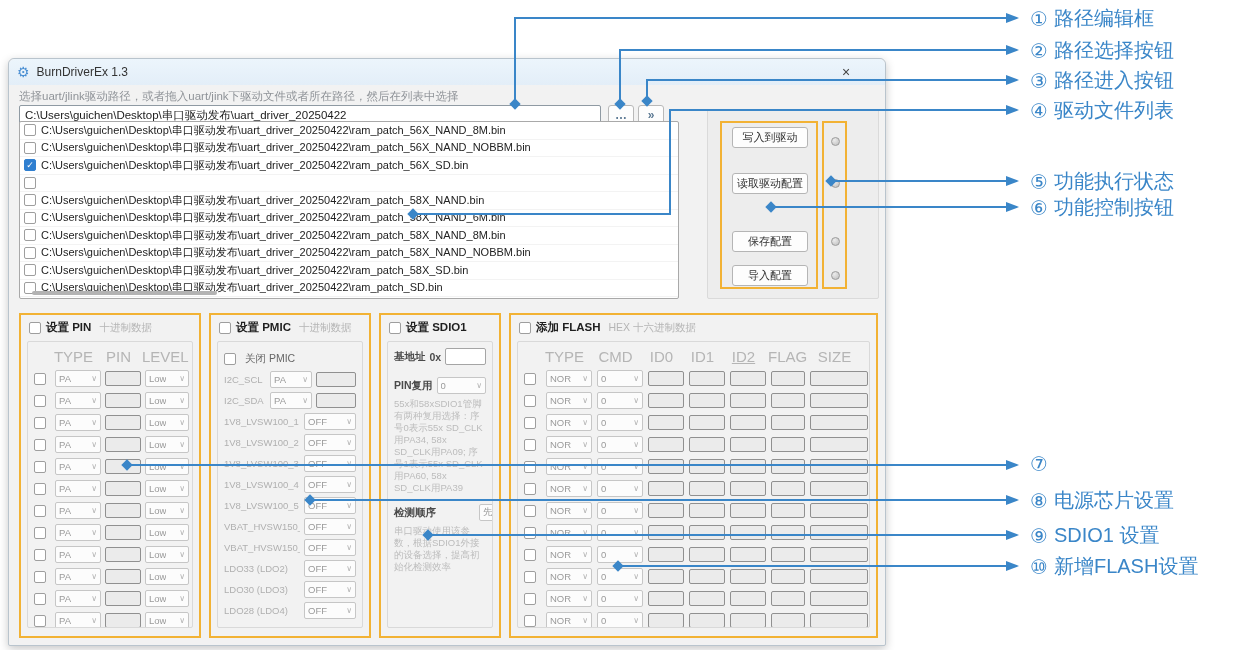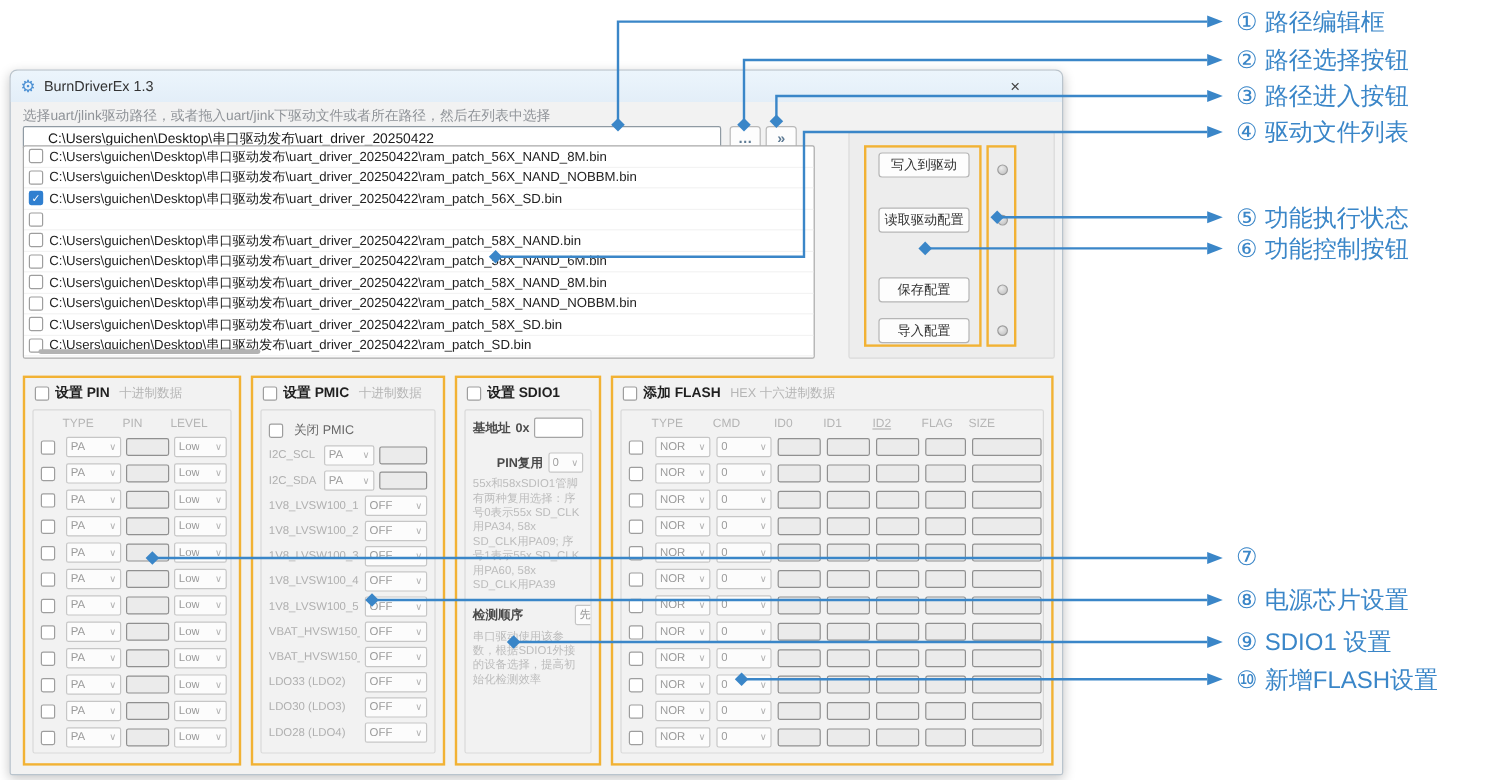--- a/index.html
+++ b/index.html
@@ -15,21 +15,21 @@
               display:flex; align-items:center; }
   .gear { color:#4a8fd3; font-size:14px; margin-left:8px; line-height:1; }
   .wtitle { font-size:12px; color:#333; margin-left:7px; }
   .close { position:absolute; right:28px; top:4px; width:22px; height:18px; border:none; background:transparent;
            font-size:14px; color:#444; cursor:default; }
 
   .instruction { position:absolute; left:10px; top:30px; font-size:11.5px; color:#8f9398; }
 
   .path-input { position:absolute; left:10px; top:46px; width:582px; height:20px;
                 border:1px solid #8f9aa3; border-radius:2px; background:#fff;
-                font-size:11.5px; color:#1a1a1a; padding:0 20px; font-family:inherit; }
+                font-size:11.5px; color:#1a1a1a; padding:0 5px; font-family:inherit; }
   .tool-btn { position:absolute; top:46px; height:20px; width:26px; background:#fdfdfd;
               border:1px solid #b9b9b9; border-radius:3px; font-size:12px; color:#5d7a94;
               line-height:16px; text-align:center; font-weight:bold; }
   .btn-browse { left:599px; }
   .btn-enter  { left:629px; }
 
   
   .file-list { position:absolute; left:10px; top:62px; width:660px; height:178px;
                background:#fff; border:1px solid #a9a9a9; border-radius:2px; overflow:hidden; }
   .file-row { display:flex; align-items:center; height:17.5px; padding-left:4px;
@@ -64,21 +64,21 @@
   .p-sdio  { left:370px; width:122px; }
   .p-flash { left:500px; width:369px; }
   .phead { position:absolute; left:8px; top:5px; display:flex; align-items:center; white-space:nowrap; }
   .ptitle { font-size:11.5px; font-weight:bold; color:#1f1f1f; }
   .psub { font-size:10.5px; color:#b5b5b5; margin-left:8px; }
   .inner { position:absolute; left:6px; right:6px; top:26px; bottom:8px;
            border:1px solid #d9d9d9; border-radius:2px; padding:4px 6px; overflow:hidden; }
 
   .colhead { display:flex; gap:4px; margin-top:2px; }
   .colhead .sp { flex:none; }
-  .colhead span { font-size:10px; color:#b5b5b5; flex:none; padding-left:3px; }
+  .colhead span { font-size:15px; color:#b5b5b5; flex:none; padding-left:3px;text-align:center; }
   .grid-row { display:flex; gap:4px; align-items:center; height:17px; margin-top:5px; }
   .p-pmic .grid-row { margin-top:4px; }
 
   .sel { display:inline-flex; align-items:center; height:17px; background:#fcfcfc;
          border:1px solid #c6c6c6; border-radius:2px; padding:0 3px; flex:none; }
   .sel .sval { font-size:9.5px; color:#9a9a9a; white-space:nowrap; overflow:hidden; }
   .sel .chev { margin-left:auto; font-size:8px; color:#b3b3b3; padding-left:2px; }
   .tin { height:15px; border:1px solid #909090; border-radius:2px; background:#ebebeb;
          flex:none; font-size:10px; color:#777; padding:0 3px; font-family:inherit; }
 
@@ -438,21 +438,21 @@
       <div class="phead">
         <span class="cb"></span>
         <span class="ptitle">设置 SDIO1</span>
       </div>
       <div class="inner">
         <div class="srow" style="margin-top:2px;">
           <span class="sbold">基地址</span>
           <span class="sbold">0x</span>
           <input class="tin" style="flex: 1 1 0%; min-width: 0px; background: rgb(255, 255, 255); border-color: rgb(165, 165, 165); height: 17px;" readonly="" value="">
         </div>
-        <div class="srow" style="margin-top:12px;margin-left:20px;">
+        <div class="srow" style="margin-top:12px;">
           <span class="sbold">PIN复用</span>
           <span class="sel" style="flex:1;">
             <span class="sval">0</span>
             <span class="chev">∨</span>
           </span>
         </div>
         <div class="snote">55x和58xSDIO1管脚有两种复用选择：序号0表示55x SD_CLK用PA34, 58x SD_CLK用PA09; 序号1表示55x SD_CLK用PA60, 58x SD_CLK用PA39</div>
         <div class="srow" style="margin-top:10px;gap:43px;">
           <span class="sbold">检测顺序</span>
           <span class="sel" style="flex:1;">

